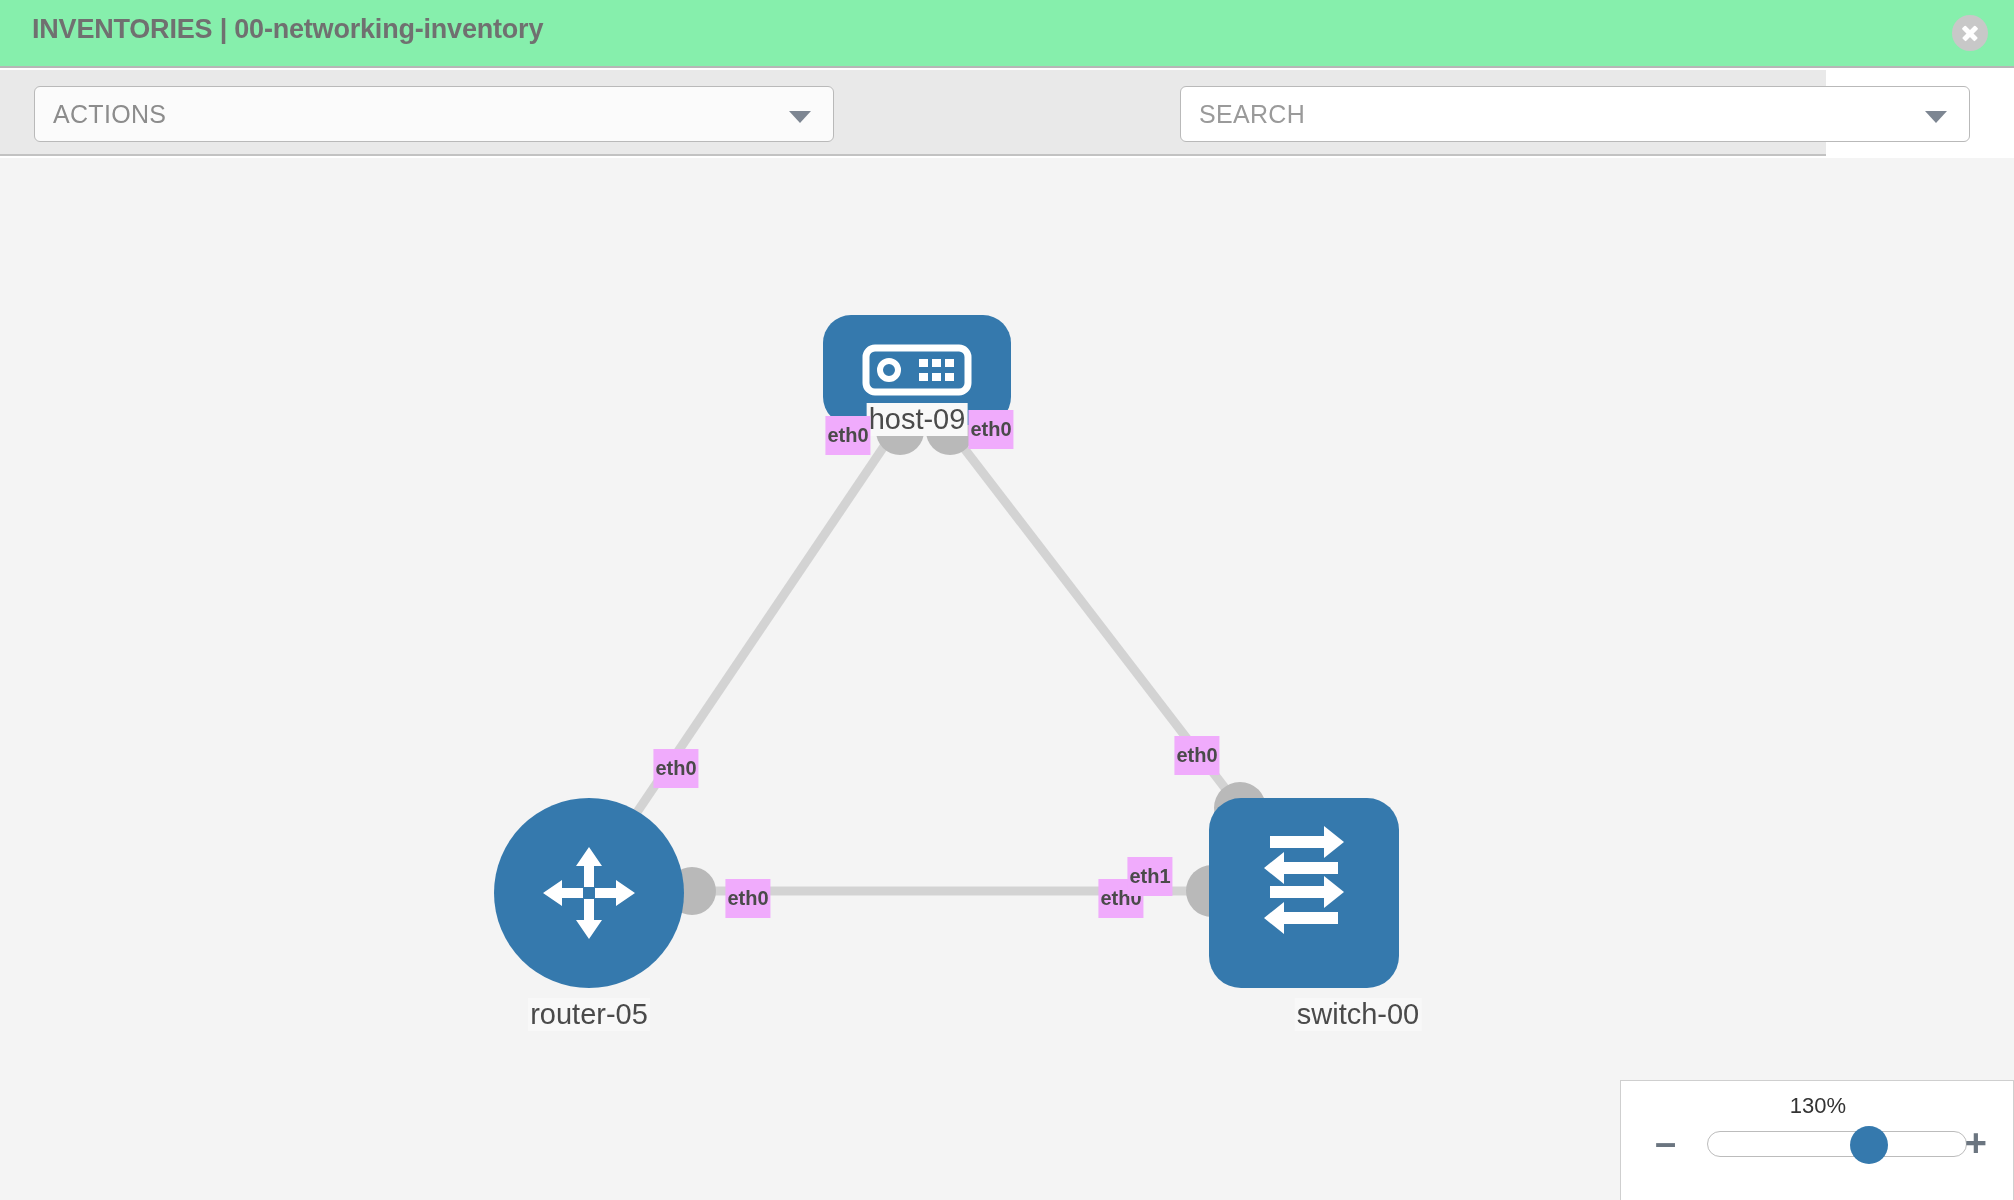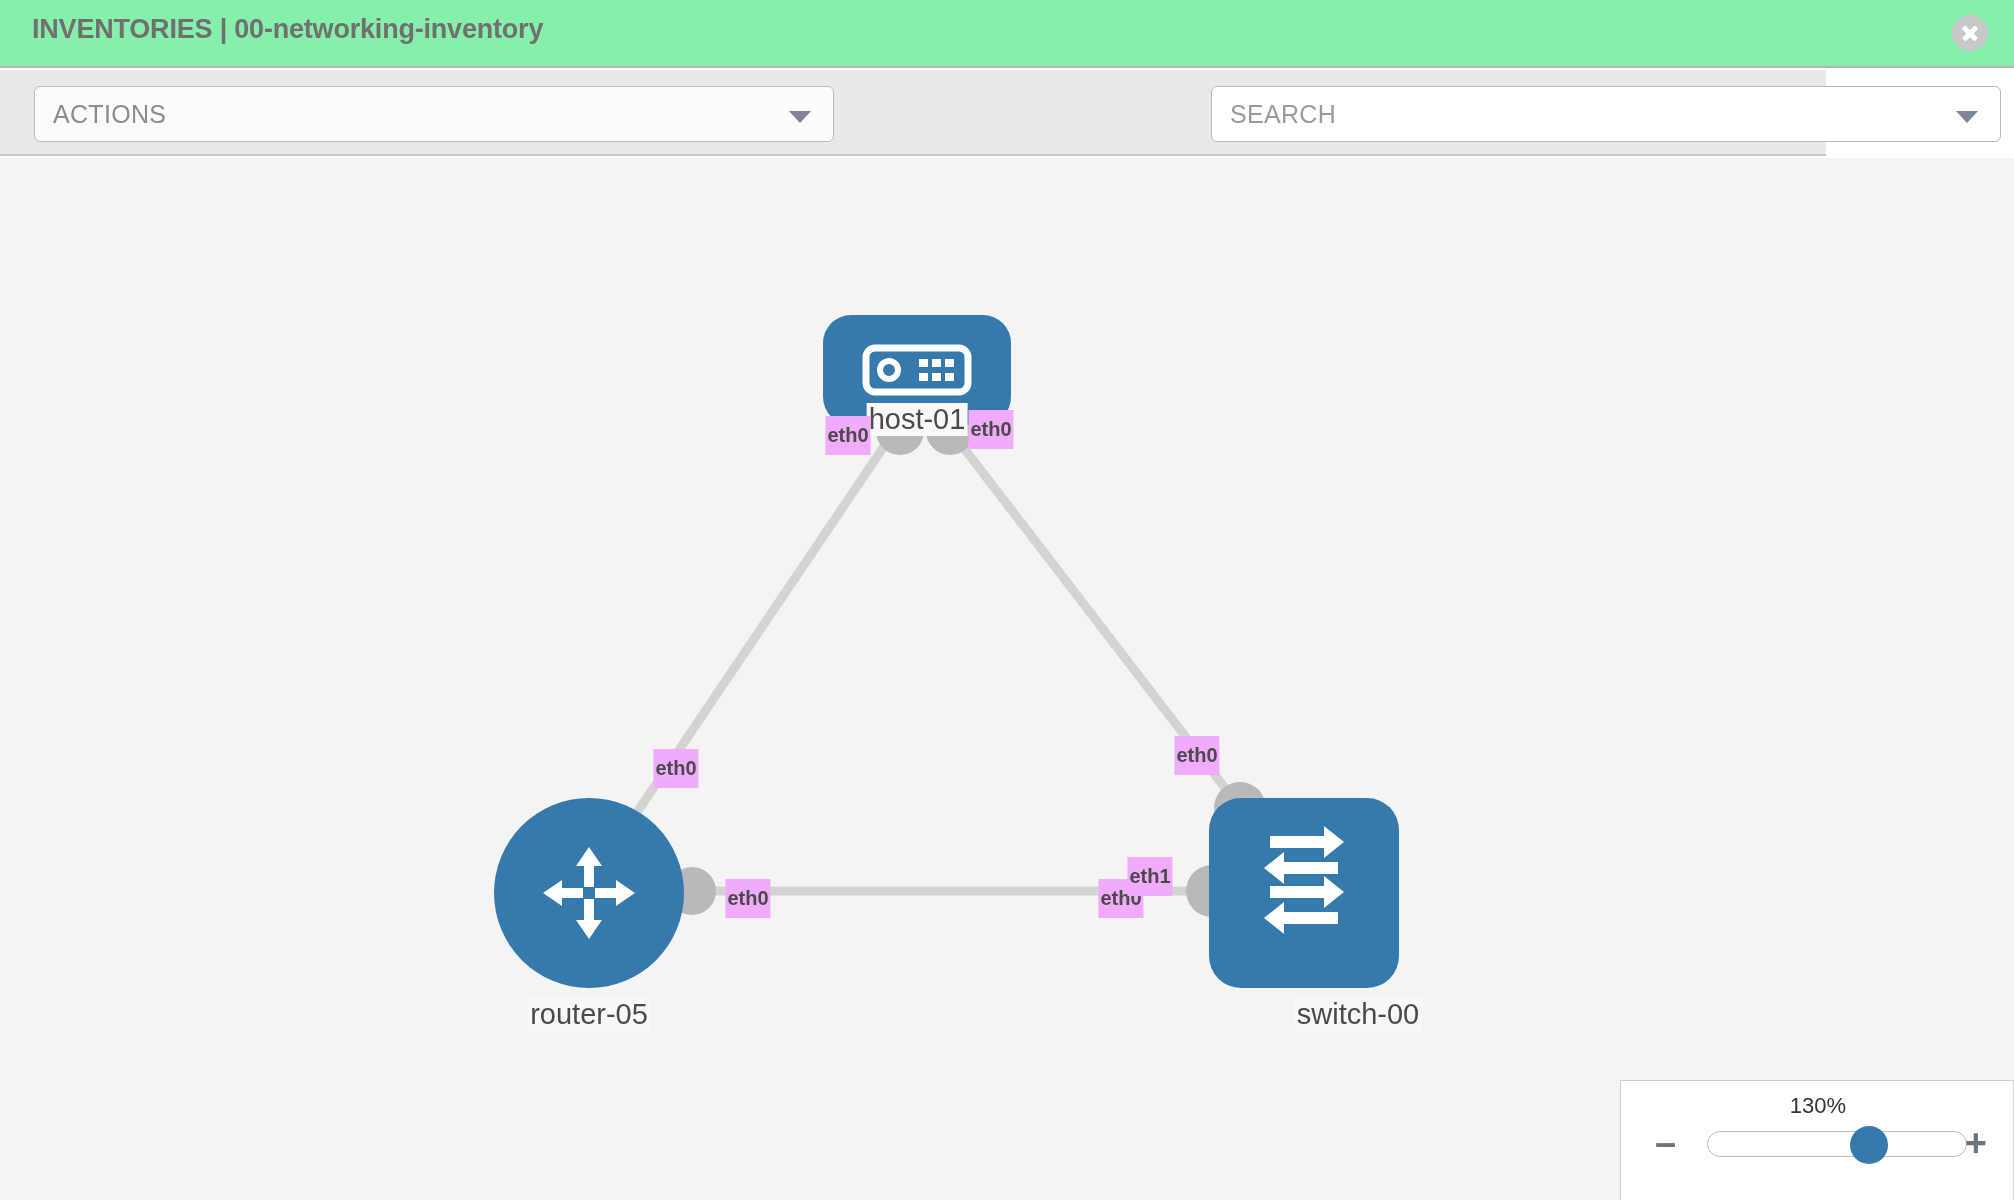--- a/index.html
+++ b/index.html
@@ -61,21 +61,21 @@
 
   .tool-icon {
     position: absolute; top: 92px;
     width: 44px; height: 44px; cursor: pointer;
   }
   .tool-icon svg { display: block; }
   #wrench-ico { left: 1042px; }
   #key-ico    { left: 1110px; }
 
   .search-select {
-    position: absolute; left: 1211px; top: 16px;
+    position: absolute; left: 1180px; top: 16px;
     width: 790px; height: 56px;
     background: #ffffff;
     border: 1.5px solid #b9b9b9; border-radius: 6px;
     cursor: text;
   }
   .search-select .lbl {
     position: absolute; left: 18px; top: 13px;
     font-size: 25px; color: #9a9a9a; letter-spacing: 0.3px;
   }
 
@@ -227,21 +227,21 @@
         <circle cx="589" cy="735" r="95" fill="#3579ad"></circle>
         <use href="#g-router-arrows" x="589" y="735"></use>
       </g>
 
       <g>
         <rect x="1209" y="640" width="190" height="190" rx="32" ry="32" fill="#3579ad"></rect>
         <use href="#g-switch-arrows" x="1304" y="712"></use>
       </g>
     </svg>
 
-    <div class="node-label" style="left:917px; top:245px;">host-01</div>
+    <div class="node-label" style="left:917px; top:245px;">host-09</div>
     <div class="node-label" style="left:589px; top:840px;">router-05</div>
     <div class="node-label" style="left:1358px;top:840px;">switch-00</div>
 
     <div class="edge-label" style="left:848px;  top:258px;">eth0</div>
     <div class="edge-label" style="left:991px;  top:252px;">eth0</div>
     <div class="edge-label" style="left:676px;  top:591px;">eth0</div>
     <div class="edge-label" style="left:1197px; top:578px;">eth0</div>
     <div class="edge-label" style="left:748px;  top:721px;">eth0</div>
     <div class="edge-label" style="left:1121px; top:721px;">eth0</div>
     <div class="edge-label" style="left:1150px; top:699px;">eth1</div>

